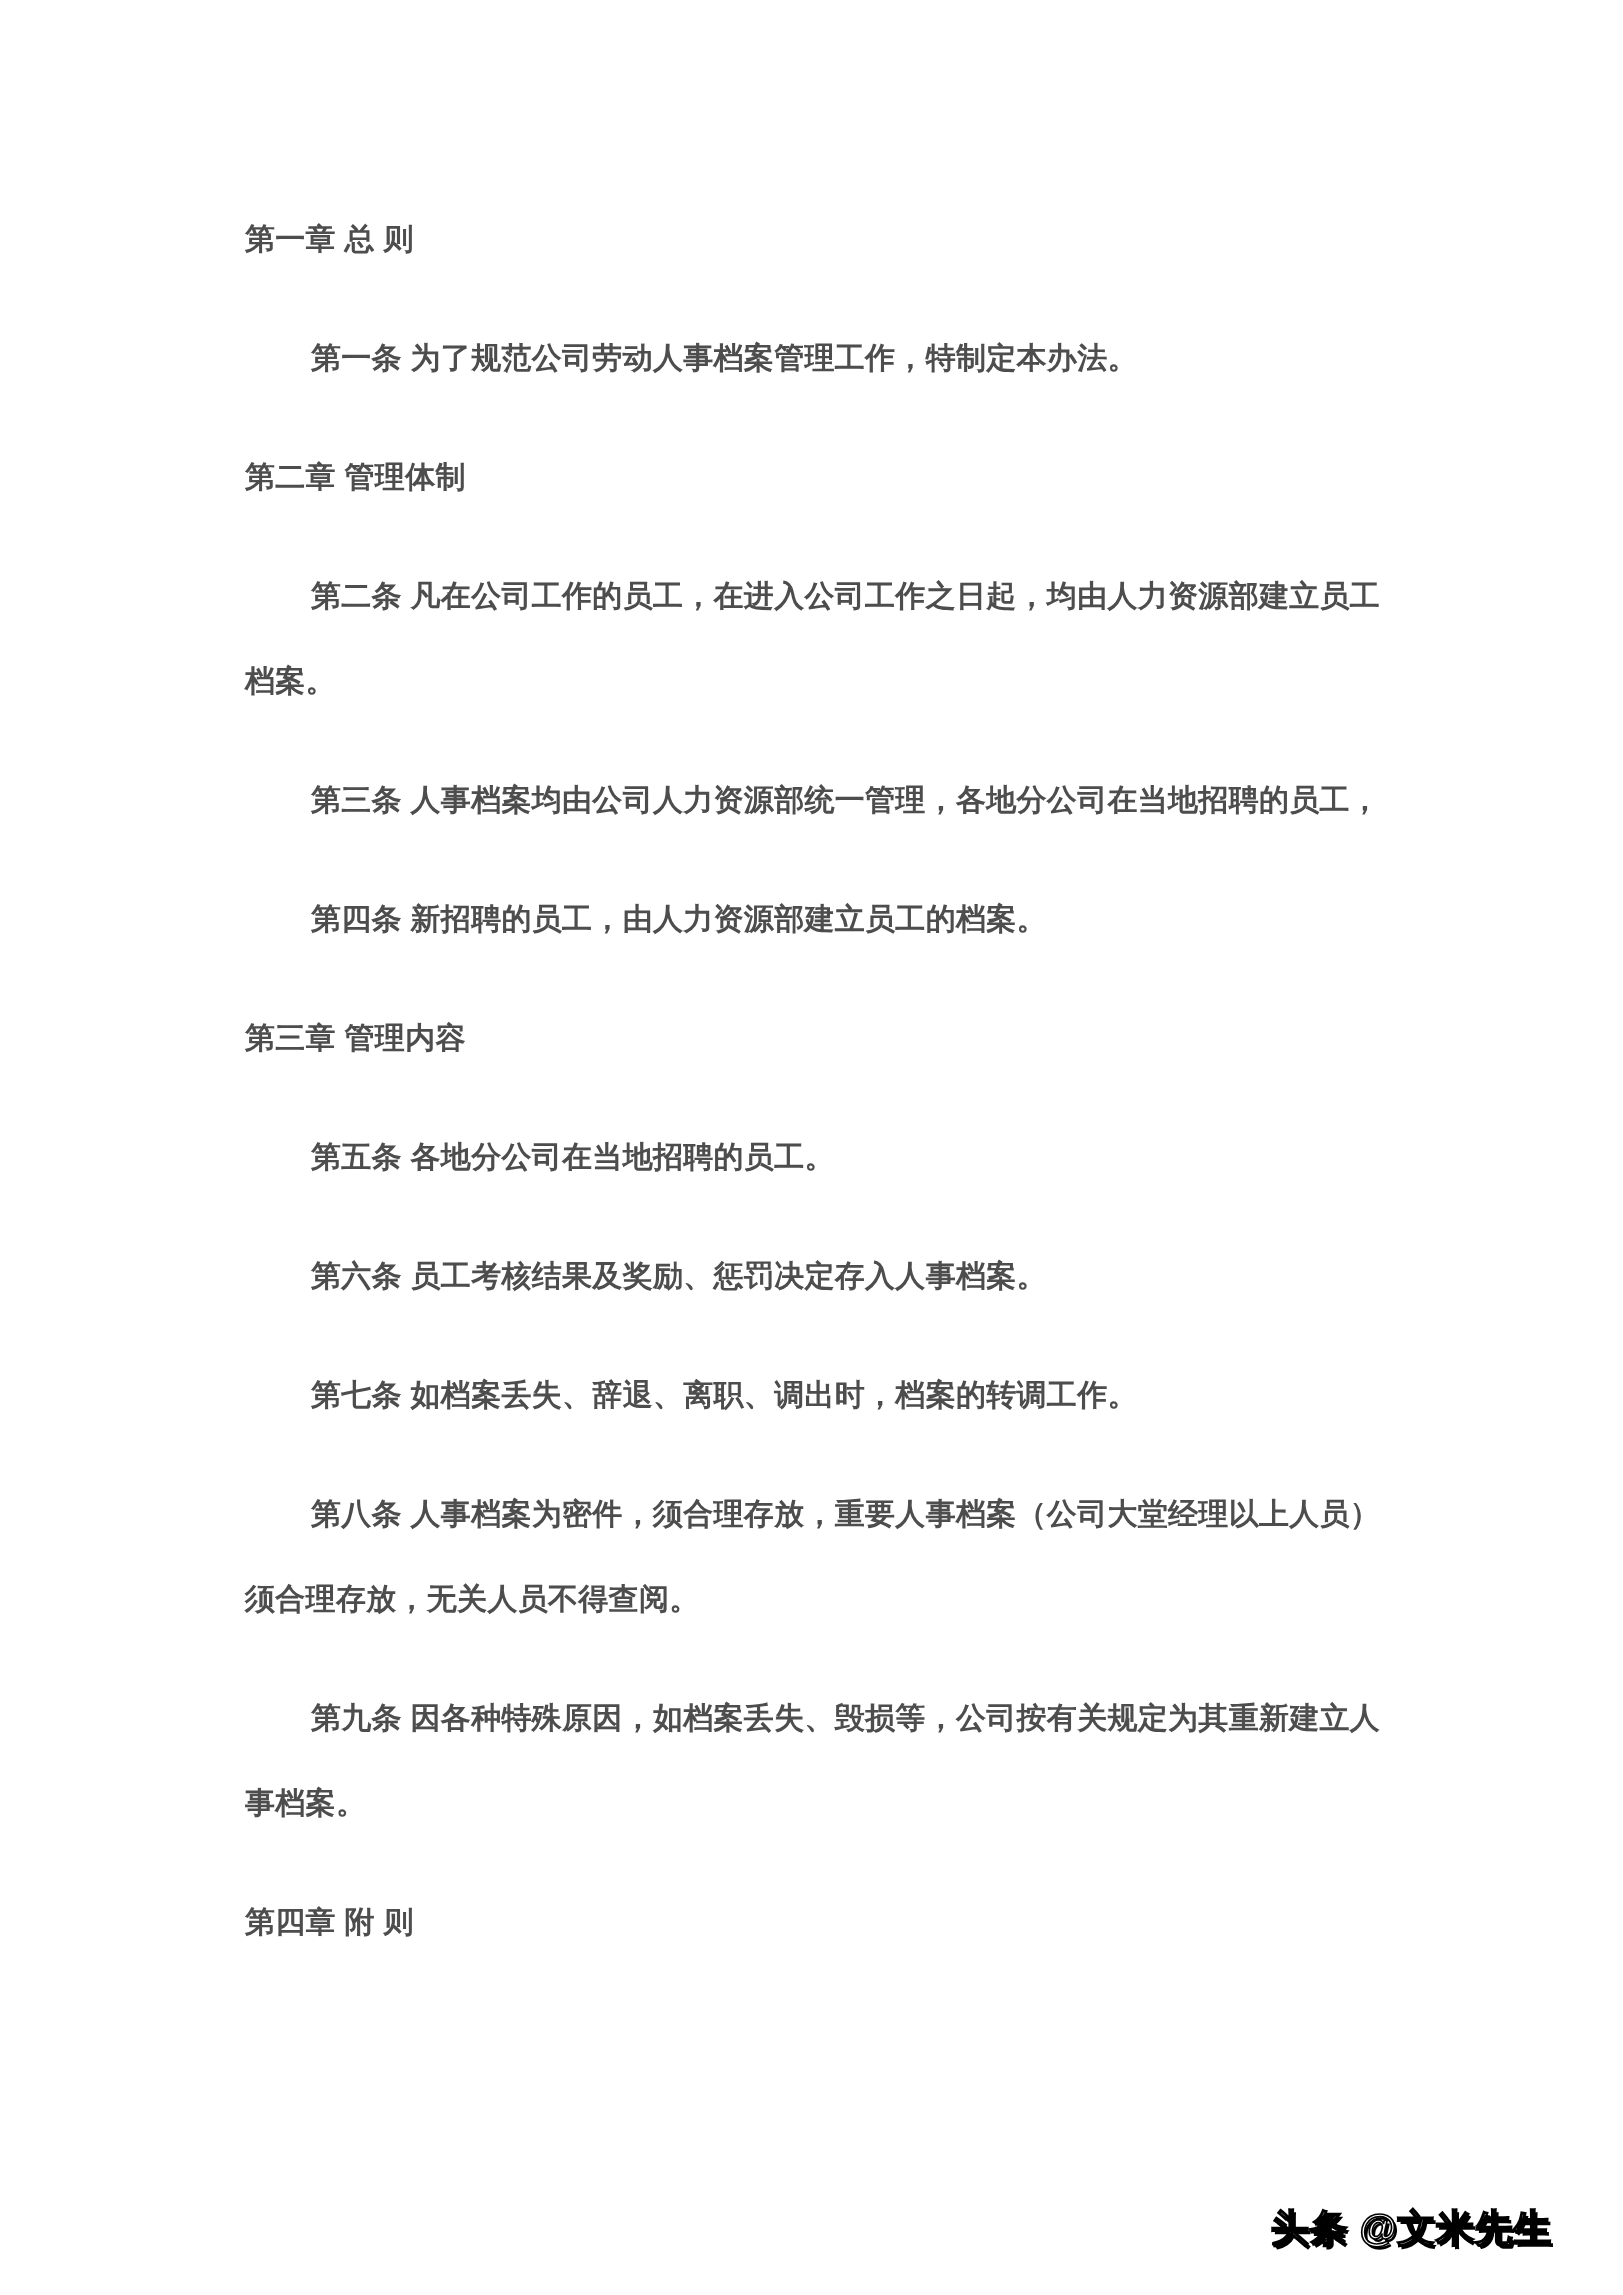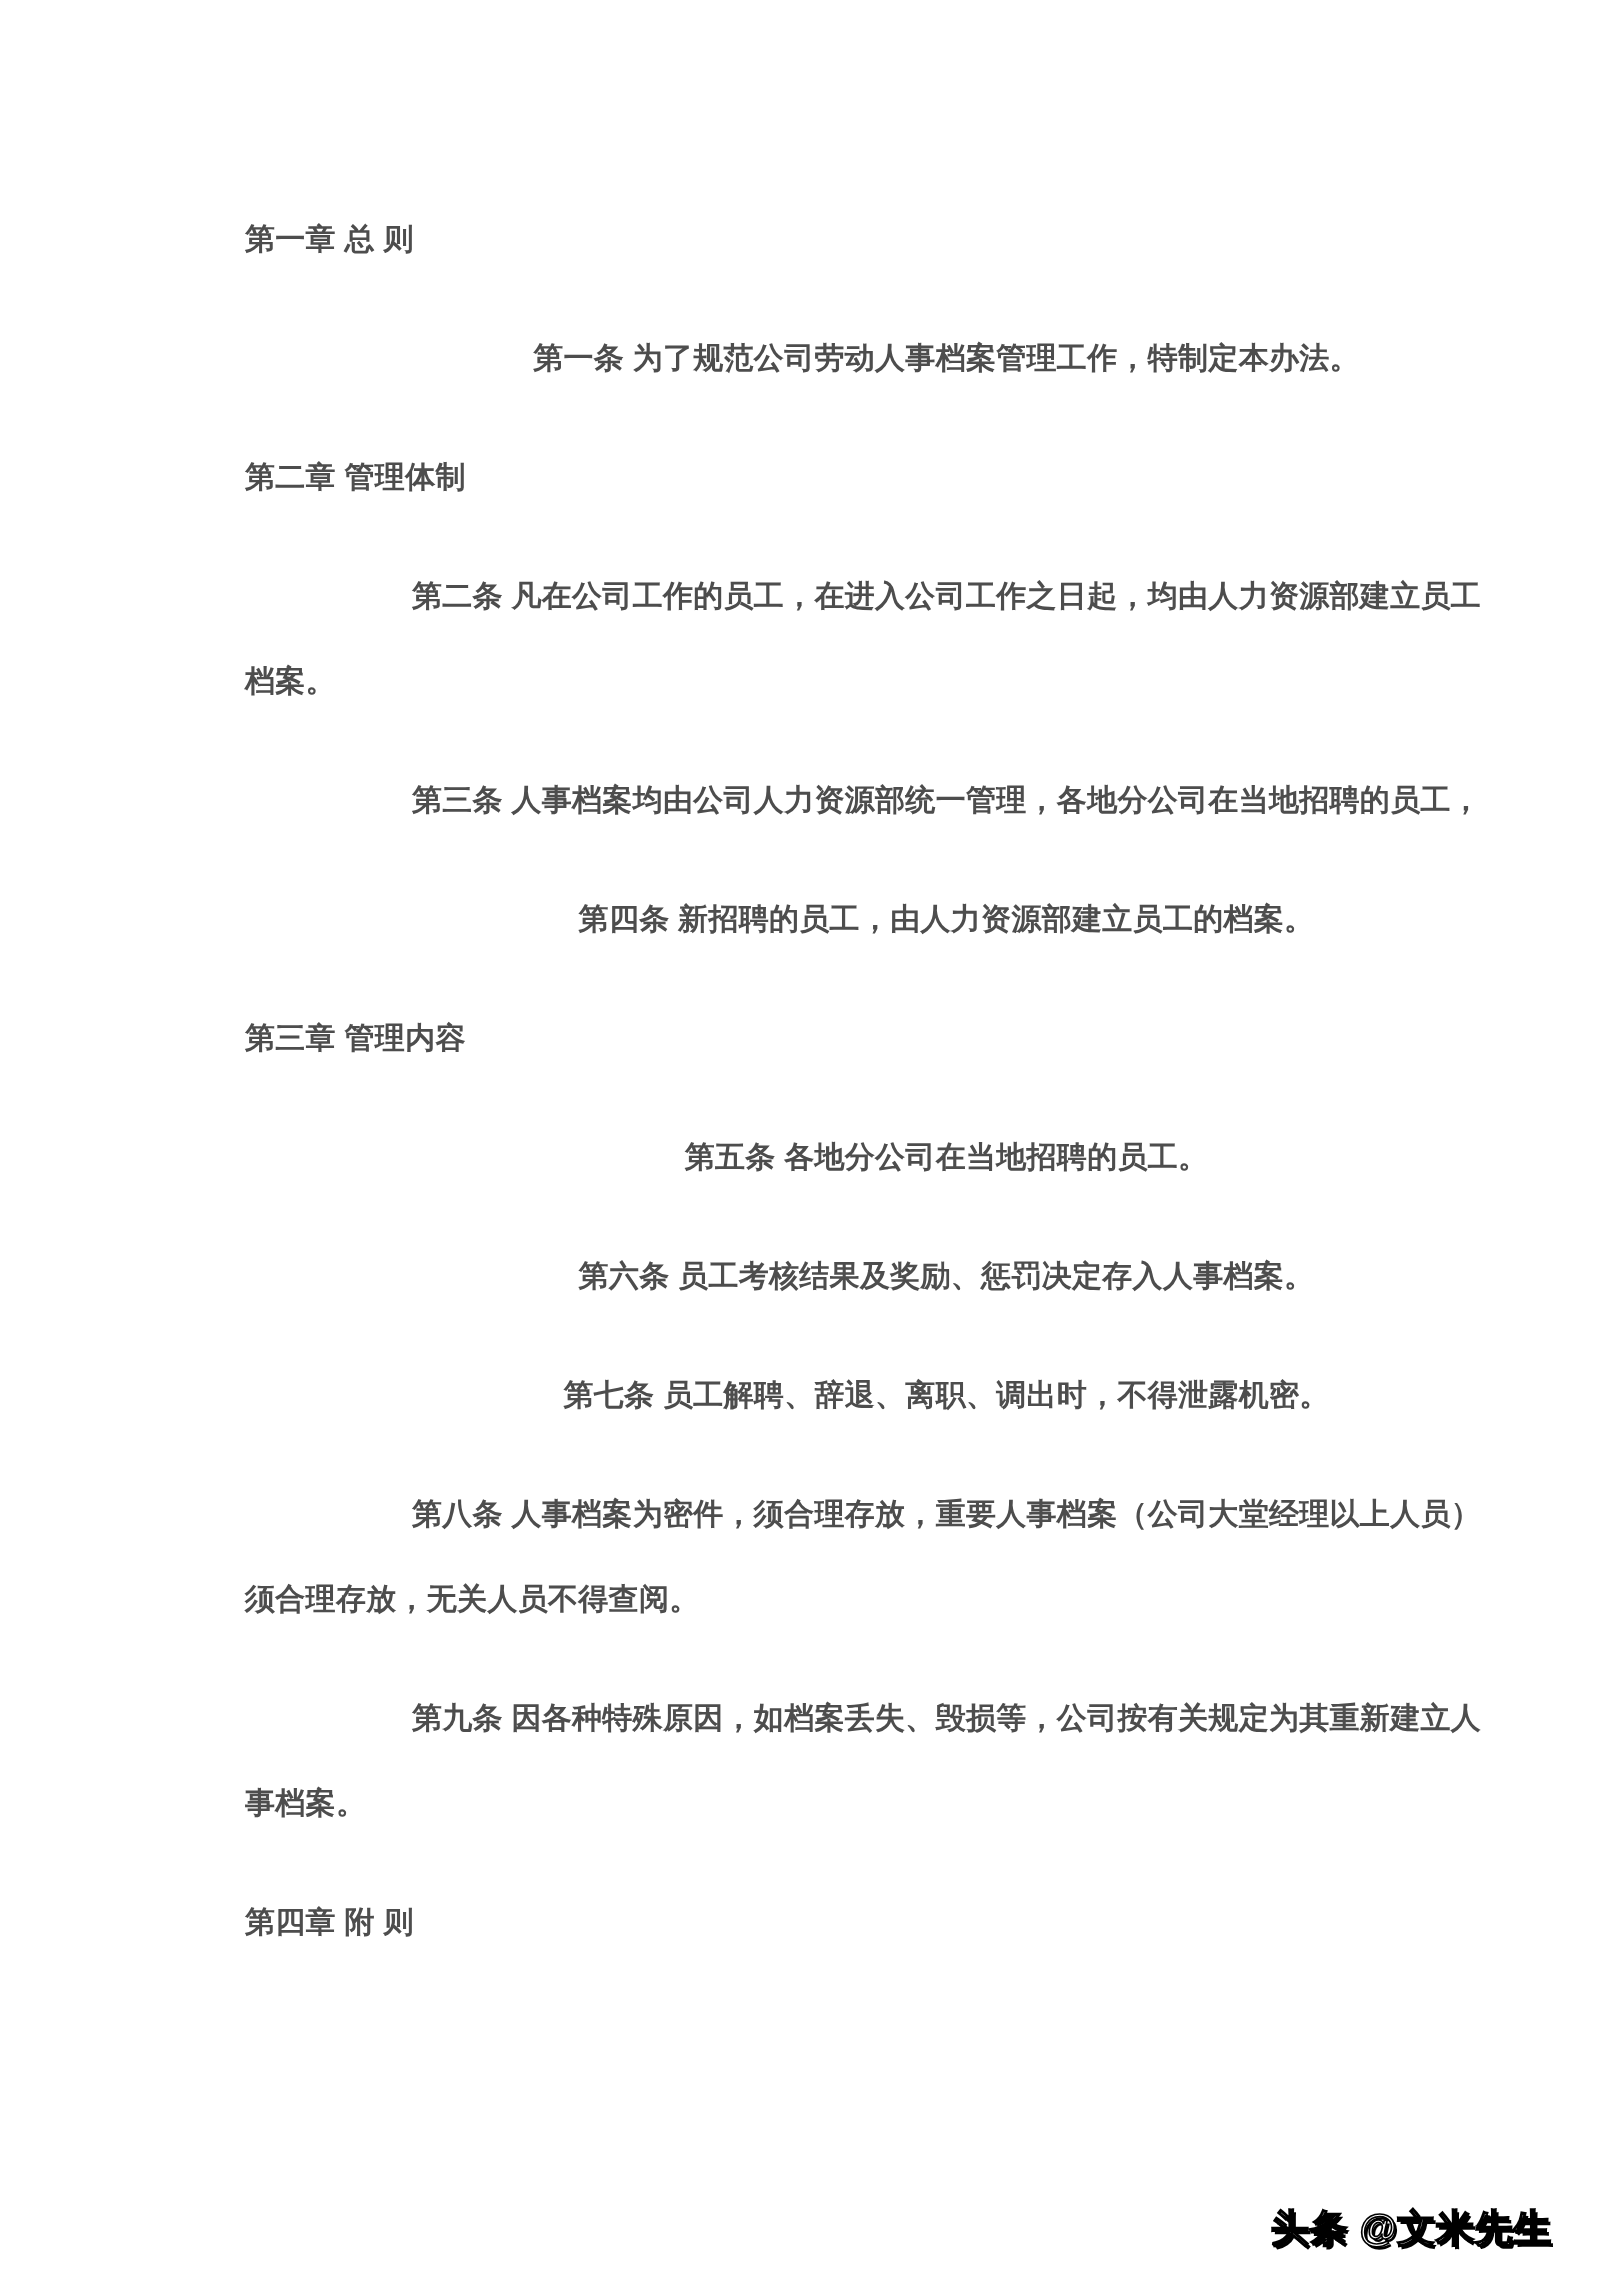--- a/index.html
+++ b/index.html
@@ -23,21 +23,20 @@
     margin: 0 0 34px 0;
   }
   .line {
     line-height: 85px;
     white-space: nowrap;
     letter-spacing: 0.3px;
     font-weight: bold;
   }
   .indent {
     padding-left: 66px;
-    text-align: center;
   }
   .watermark {
     position: absolute;
     top: 2208px;
     right: 71px;
     font-size: 38px;
     font-weight: bold;
     line-height: 1.1;
     white-space: nowrap;
     color: #ffffff;
@@ -82,21 +81,21 @@
 
   <div class="block">
     <div class="line indent">第五条 各地分公司在当地招聘的员工。</div>
   </div>
 
   <div class="block">
     <div class="line indent">第六条 员工考核结果及奖励、惩罚决定存入人事档案。</div>
   </div>
 
   <div class="block">
-    <div class="line indent">第七条 员工解聘、辞退、离职、调出时，不得泄露机密。</div>
+    <div class="line indent">第七条 如档案丢失、辞退、离职、调出时，档案的转调工作。</div>
   </div>
 
   <div class="block">
     <div class="line indent">第八条 人事档案为密件，须合理存放，重要人事档案（公司大堂经理以上人员）</div>
     <div class="line">须合理存放，无关人员不得查阅。</div>
   </div>
 
   <div class="block">
     <div class="line indent">第九条 因各种特殊原因，如档案丢失、毁损等，公司按有关规定为其重新建立人</div>
     <div class="line">事档案。</div>

